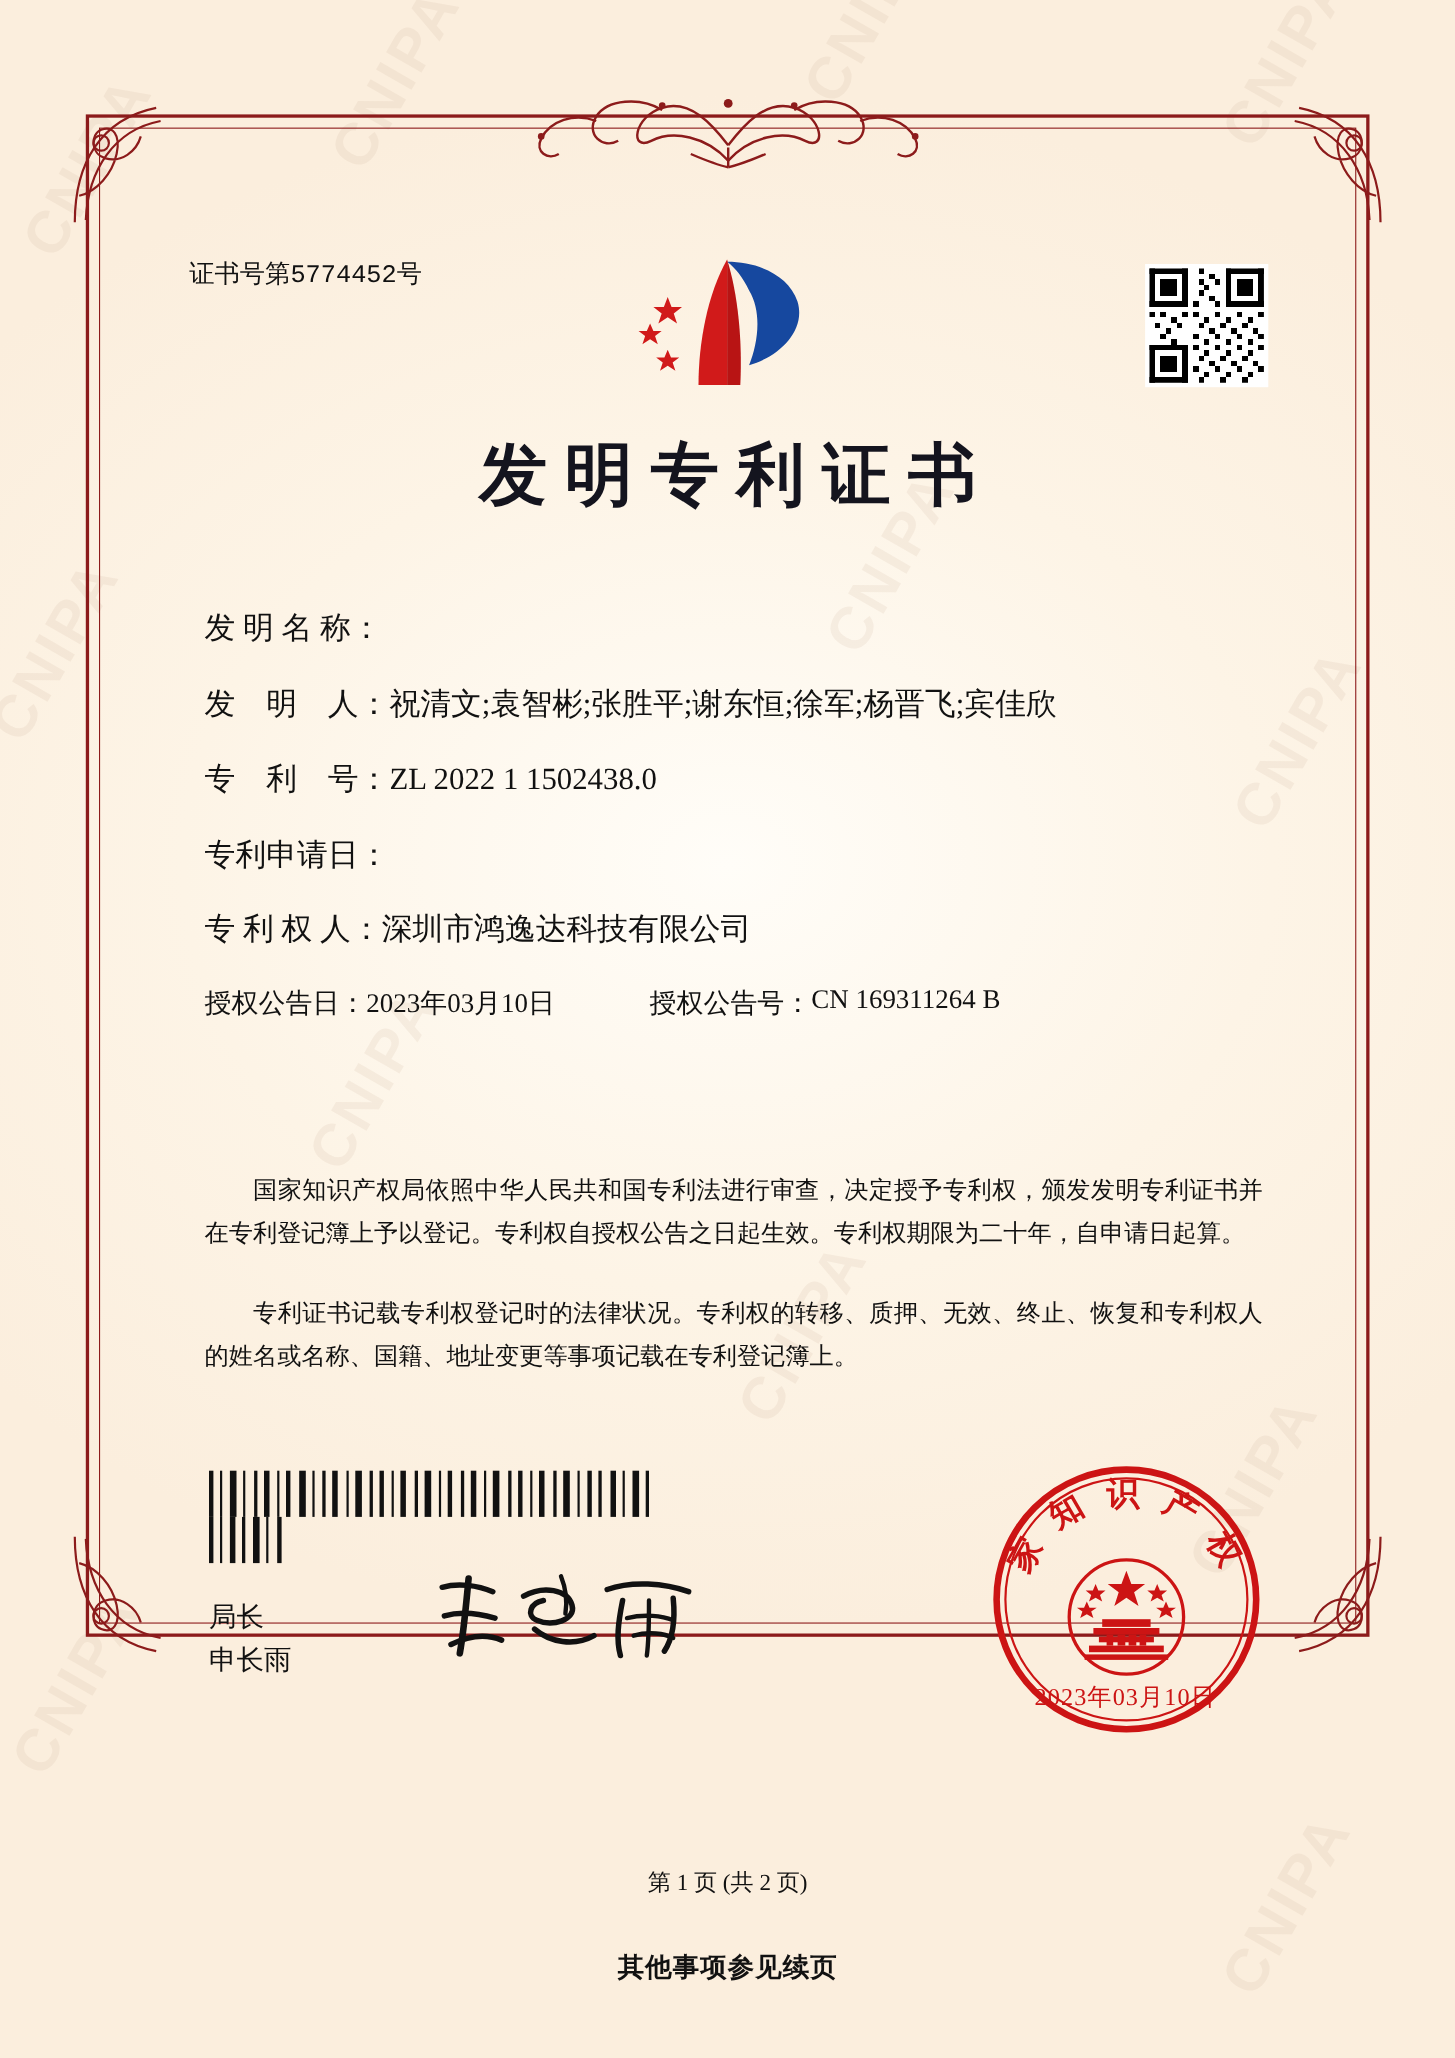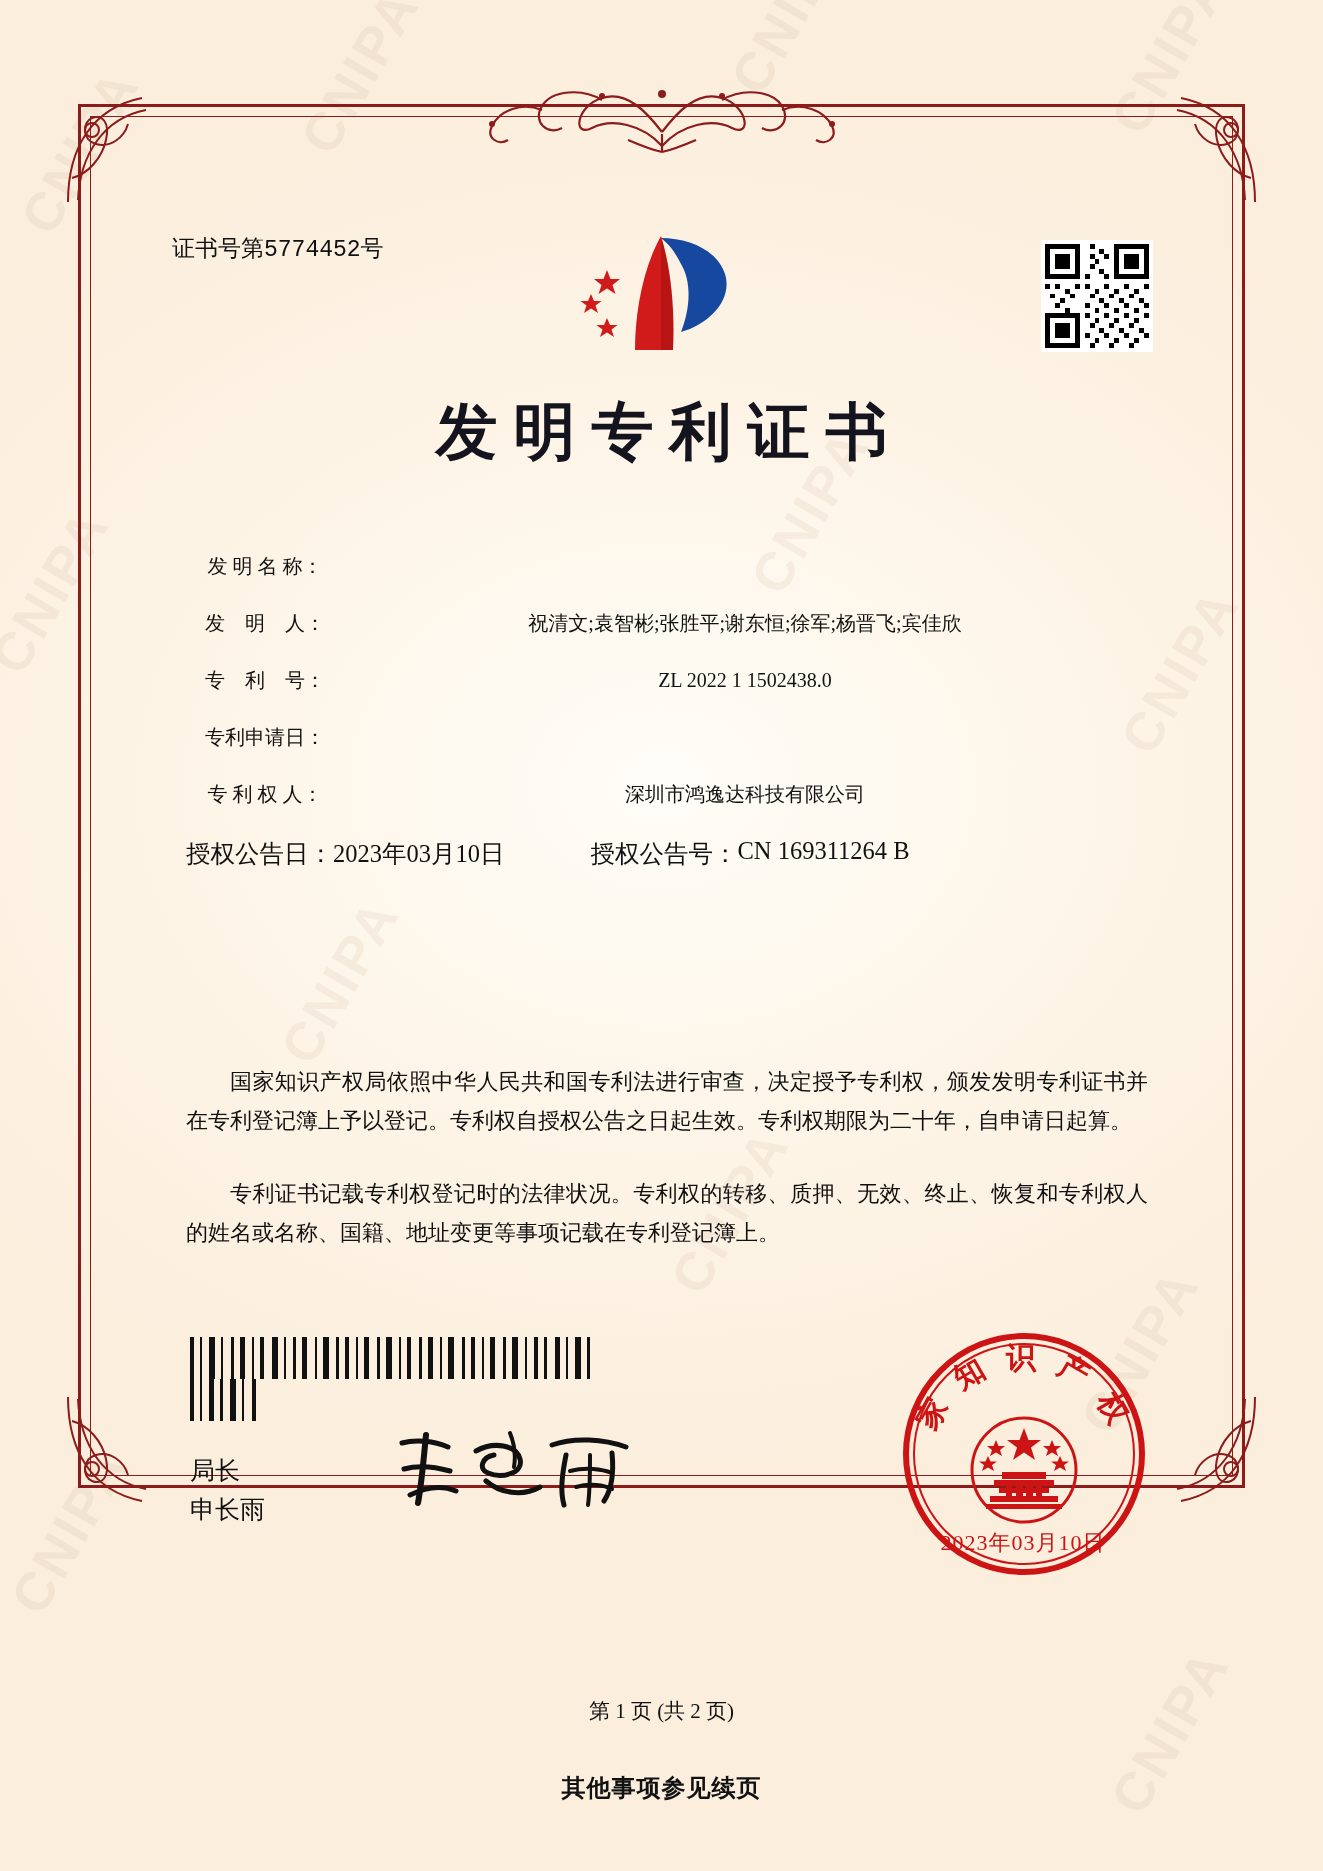--- a/index.html
+++ b/index.html
@@ -132,24 +132,23 @@
   .fields {
     position: absolute;
     left: 186px;
     top: 552px;
     width: 960px;
   }
   .row {
     display: flex;
     align-items: flex-start;
     margin-bottom: 28px;
-    font-size: 20px;
+    font-size: 28px;
     color: #111;
     line-height: 1.45;
-    text-align: center;
   }
   .row .lbl {
     flex: 0 0 158px;
     white-space: nowrap;
     letter-spacing: 0;
   }
   .row .val {
     flex: 1 1 auto;
     word-break: break-all;
   }

